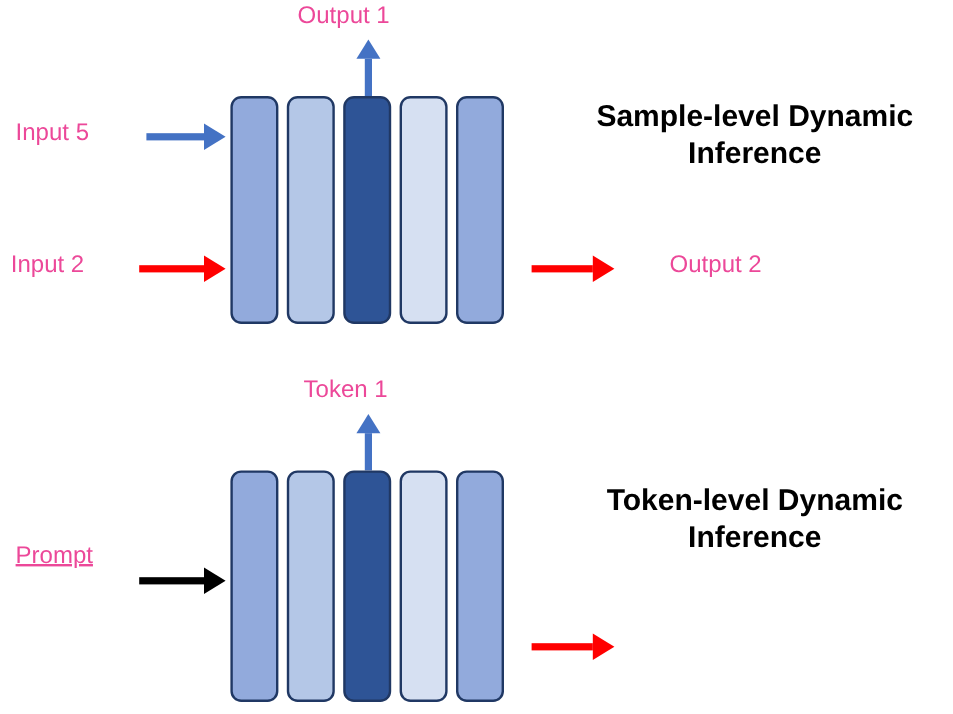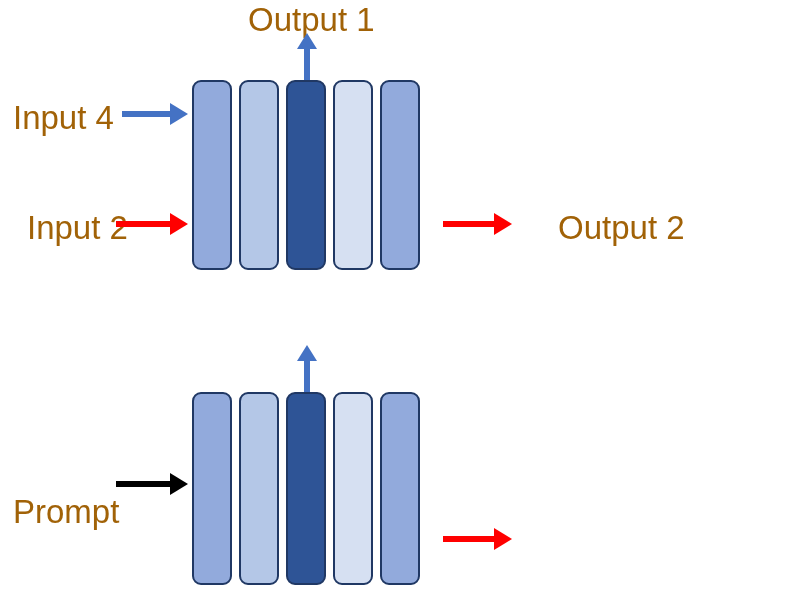--- a/index.html
+++ b/index.html
@@ -15,22 +15,22 @@
   .block{
     box-sizing:border-box;
     border:2.5px solid #203864;
     border-radius:9px;
   }
   .block + .block{margin-left:7px;}
 
   
   .lbl{
     position:absolute;
-    color:#a16207;
-    font-size:33px;
+    color:#ec4899;
+    font-size:20px;
     line-height:1.12;
     white-space:nowrap;
   }
   .title{
     position:absolute;
     color:#000000;
     font-weight:bold;
     font-size:25px;
     line-height:1.25;
     text-align:center;
@@ -58,71 +58,74 @@
 
 <div class="stage">
 
   <div class="lbl" style="left:248px;top:2px;">Output 1</div>
 
   <div class="arrow-v" style="left:297px;top:33px;height:47px;">
     <div class="head" style="border-bottom:16px solid #4472C4;"></div>
     <div class="shaft" style="height:31px;background:#4472C4;"></div>
   </div>
 
-  <div class="lbl" style="left:13px;top:100px;">Input 4</div>
+  <div class="lbl" style="left:13px;top:100px;">Input 5</div>
 
   <div class="arrow-h" style="left:122px;top:103px;height:22px;">
     <div class="shaft" style="width:48px;background:#4472C4;"></div>
     <div class="head" style="border-left:18px solid #4472C4;"></div>
   </div>
 
-  <div class="lbl" style="left:27px;top:210px;">Input 2</div>
+  <div class="lbl" style="left:9px;top:210px;">Input 2</div>
 
   <div class="arrow-h" style="left:116px;top:213px;height:22px;">
     <div class="shaft" style="width:54px;background:#FF0000;"></div>
     <div class="head" style="border-left:18px solid #FF0000;"></div>
   </div>
 
   <div class="stack" style="left:192px;top:80px;">
     <div class="block" style="width:40px;height:190px;background:#92AADC;"></div>
     <div class="block" style="width:40px;height:190px;background:#B4C7E7;"></div>
     <div class="block" style="width:40px;height:190px;background:#2E5496;"></div>
     <div class="block" style="width:40px;height:190px;background:#D6E0F2;"></div>
     <div class="block" style="width:40px;height:190px;background:#92AADC;"></div>
   </div>
 
+  <div class="title" style="left:470px;top:82px;width:318px;">Sample-level Dynamic Inference</div>
 
   <div class="arrow-h" style="left:443px;top:213px;height:22px;">
     <div class="shaft" style="width:51px;background:#FF0000;"></div>
     <div class="head" style="border-left:18px solid #FF0000;"></div>
   </div>
 
   <div class="lbl" style="left:521px;top:210px;margin-left:37px;">Output 2</div>
 
+  <div class="lbl" style="left:253px;top:314px;">Token 1</div>
 
   <div class="arrow-v" style="left:297px;top:345px;height:47px;">
     <div class="head" style="border-bottom:16px solid #4472C4;"></div>
     <div class="shaft" style="height:31px;background:#4472C4;"></div>
   </div>
 
-  <div class="lbl" style="left:13px;top:494px;">Prompt</div>
+  <div class="lbl" style="left:13px;top:452px;text-decoration:underline;">Prompt</div>
 
   <div class="arrow-h" style="left:116px;top:473px;height:22px;">
     <div class="shaft" style="width:54px;background:#000000;"></div>
     <div class="head" style="border-left:18px solid #000000;"></div>
   </div>
 
   <div class="stack" style="left:192px;top:392px;">
     <div class="block" style="width:40px;height:193px;background:#92AADC;"></div>
     <div class="block" style="width:40px;height:193px;background:#B4C7E7;"></div>
     <div class="block" style="width:40px;height:193px;background:#2E5496;"></div>
     <div class="block" style="width:40px;height:193px;background:#D6E0F2;"></div>
     <div class="block" style="width:40px;height:193px;background:#92AADC;"></div>
   </div>
 
+  <div class="title" style="left:470px;top:402px;width:318px;">Token-level Dynamic Inference</div>
 
   <div class="arrow-h" style="left:443px;top:528px;height:22px;">
     <div class="shaft" style="width:51px;background:#FF0000;"></div>
     <div class="head" style="border-left:18px solid #FF0000;"></div>
   </div>
 
 
 </div>
 
 </body></html>

